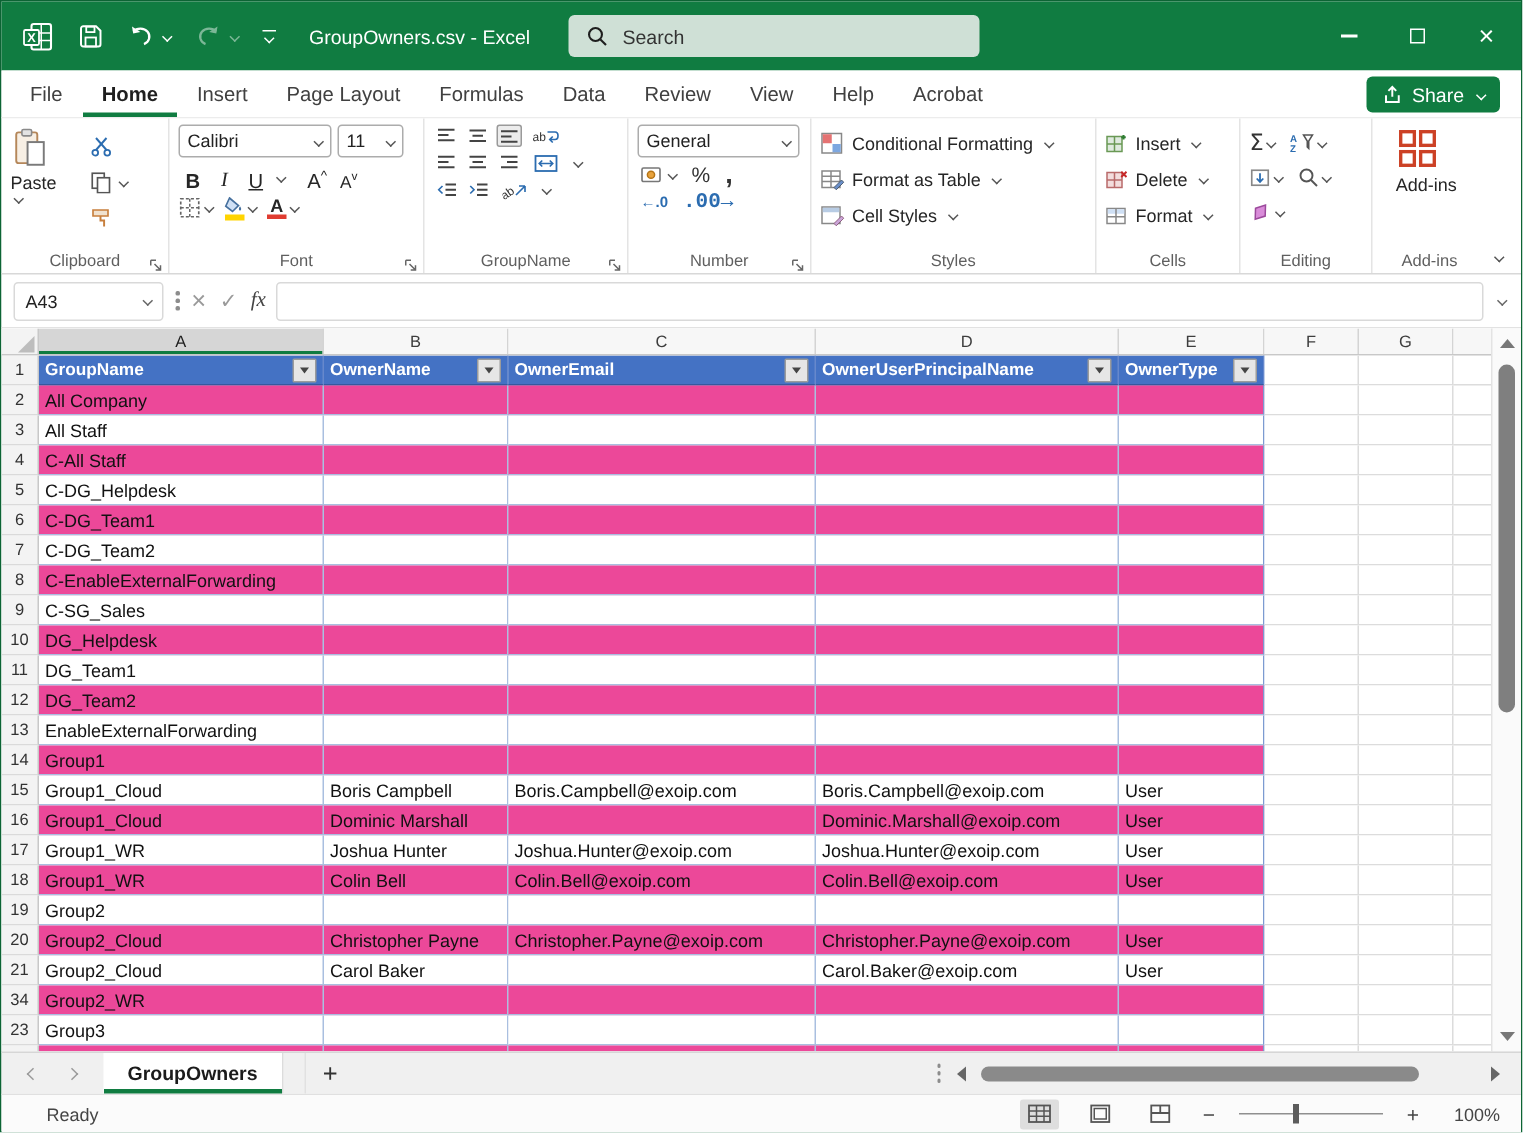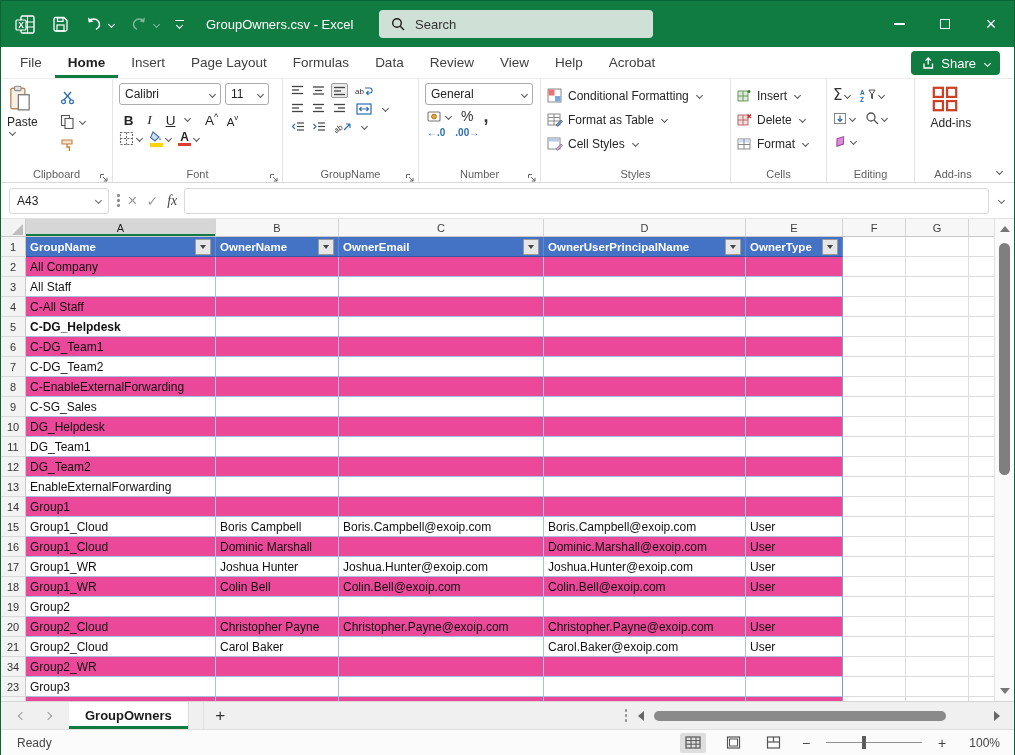--- a/index.html
+++ b/index.html
@@ -99,21 +99,21 @@
   .addsheet{width:34px;display:flex;align-items:center;justify-content:center;font-size:17px;color:#333;border-left:1px solid #e1e1e1;margin-left:14px;}
   .sb-right{margin-left:auto;display:flex;align-items:center;gap:10px;padding-right:14px;}
   .hscroll{width:330px;height:12px;position:relative;display:flex;align-items:center;}
   .hthumb{position:absolute;left:0;top:1px;width:292px;height:10px;background:#8a8a8a;border-radius:5px;}
   .htri{width:0;height:0;}
   .htri.l{border-top:5px solid transparent;border-bottom:5px solid transparent;border-right:6px solid #666;}
   .htri.r{border-top:5px solid transparent;border-bottom:5px solid transparent;border-left:6px solid #666;}
 
   
   .statusbar{height:26px;background:#fbfbfb;border-top:1px solid #e0e0e0;display:flex;align-items:center;flex:none;font-size:12px;color:#454545;}
-  .status-left{padding-left:16px;}
+  .status-left{padding-left:30px;}
   .st-right{margin-left:auto;display:flex;align-items:center;gap:14px;padding-right:14px;}
   .viewbtn{width:26px;height:20px;display:flex;align-items:center;justify-content:center;border-radius:2px;}
   .viewbtn.sel{background:#dedede;}
   .ztrack{width:96px;height:1.5px;background:#8f8f8f;position:relative;}
   .zhandle{position:absolute;left:36px;top:-5.5px;width:4px;height:13px;background:#5c5c5c;}
   .zbtn{font-size:14px;color:#444;width:12px;text-align:center;}
   .zpct{width:38px;text-align:right;}
 </style>
 </head>
 <body>
@@ -410,21 +410,21 @@
                 <rect x="1" y="2" width="12" height="9" rx="1" fill="#fff" stroke="#777" stroke-width="1.1"></rect>
                 <circle cx="7" cy="6.5" r="2.4" fill="#e8a33d" stroke="#b57416"></circle>
               </svg>
             <i class="chev" style="color:#555"></i>
           </span>
           <span style="font-size:14px;color:#333;">%</span>
           <span style="font-size:18px;font-weight:700;color:#333;line-height:10px;">,</span>
         </div>
         <div class="rrow" style="gap:10px;padding-left:2px;">
           <span style="font-size:10px;color:#2b6cb0;font-weight:600;">←.0</span>
-          <span style="font-size:10px;color:#2b6cb0;font-weight:600;">.00→</span>
+          <span style="font-size:14px;color:#2b6cb0;font-weight:600;font-family:Liberation Mono, monospace;">.00→</span>
         </div>
       </div>
       <div class="glabel"><span>Number</span></div>
       <span class="launcher"><svg width="10" height="10" viewBox="0 0 10 10">
             <path d="M1.5 1.5 H5 M1.5 1.5 V5" stroke="#666" fill="none"></path>
             <path d="M4 4 L8 8 M8 4.8 V8 H4.8" stroke="#666" fill="none"></path>
           </svg></span>
     </div>
 
     <div class="rgroup" style="width:190px">
@@ -661,21 +661,21 @@
             <div class="cell tc band" style="width: 123px;"></div>
             <div class="cell tc band" style="width: 205px;"></div>
             <div class="cell tc band" style="width: 202px;"></div>
             <div class="cell tc band lastc" style="width: 97px;"></div>
             <div class="cell out" style="width: 63px;"></div>
             <div class="cell out" style="width: 63px;"></div>
             <div class="cell fill"></div>
           </div>
           <div class="row">
             <div class="rowno">5</div>
-            <div class="cell tc" style="width: 190px; font-weight: bold;">C-DG_Helpdesk</div>
+            <div class="cell tc" style="width: 190px;">C-DG_Helpdesk</div>
             <div class="cell tc" style="width: 123px;"></div>
             <div class="cell tc" style="width: 205px;"></div>
             <div class="cell tc" style="width: 202px;"></div>
             <div class="cell tc lastc" style="width: 97px;"></div>
             <div class="cell out" style="width: 63px;"></div>
             <div class="cell out" style="width: 63px;"></div>
             <div class="cell fill"></div>
           </div>
           <div class="row">
             <div class="rowno">6</div>

